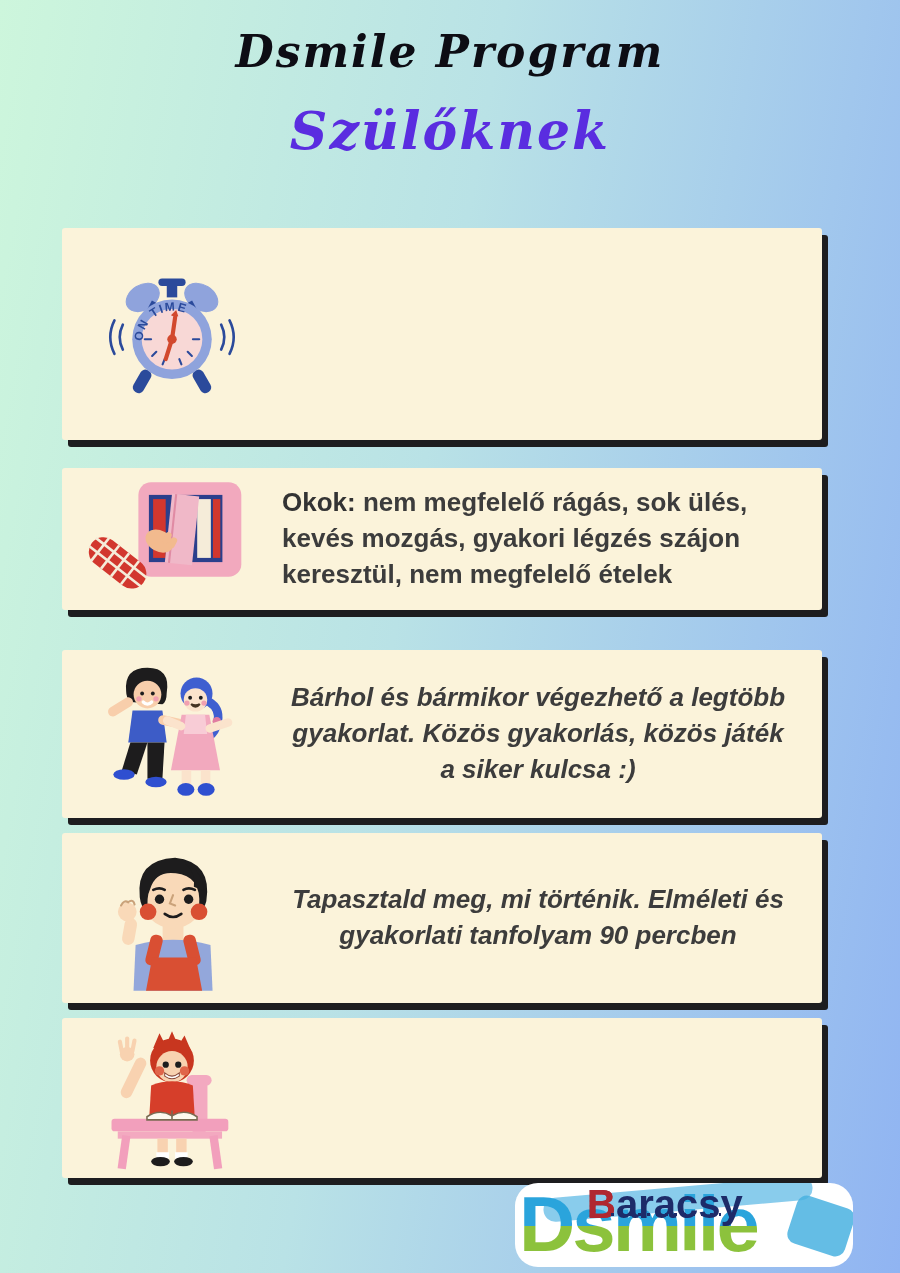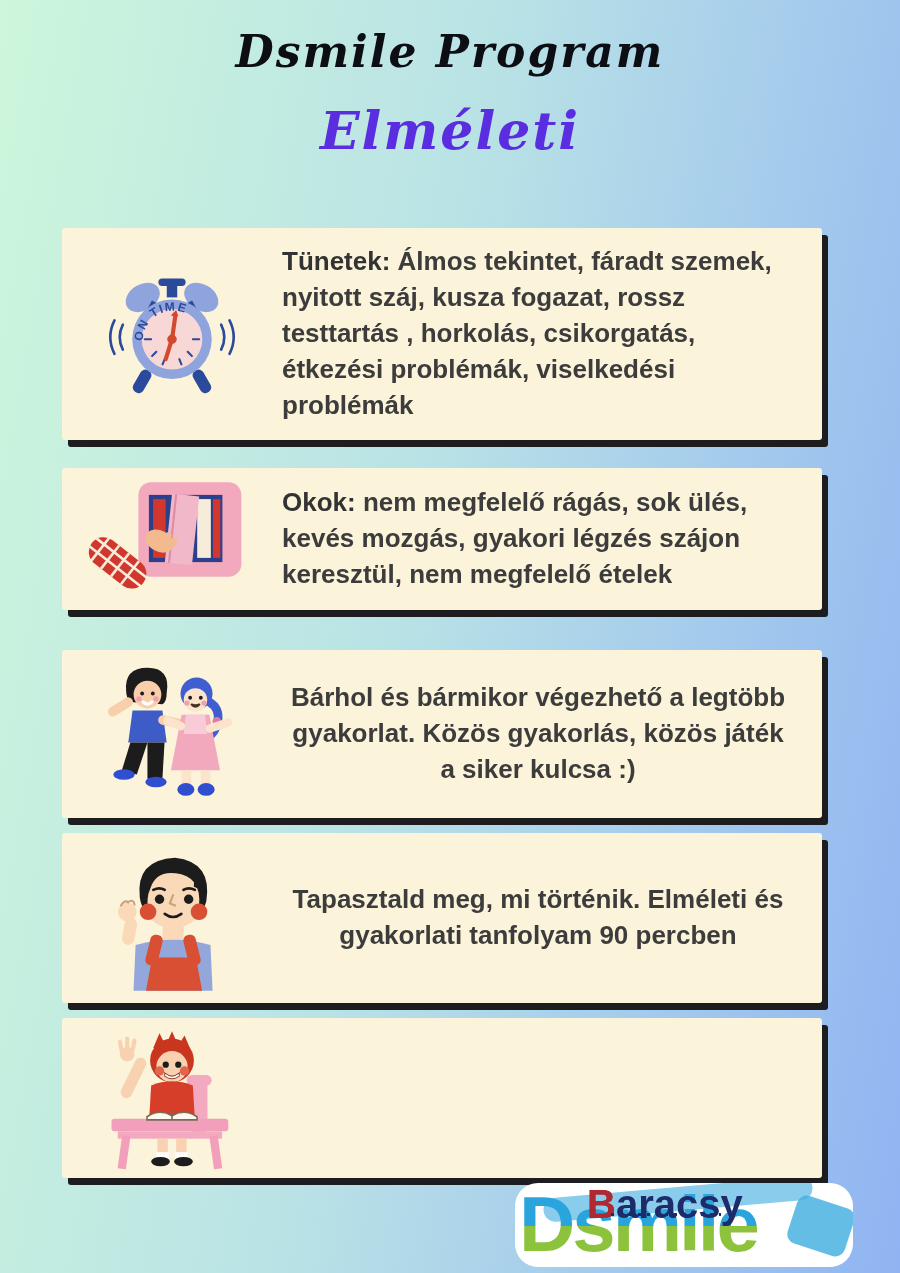--- a/index.html
+++ b/index.html
@@ -35,21 +35,21 @@
   }
   .card-icon {
     width:220px; flex:0 0 220px;
     display:flex; align-items:center; justify-content:center;
   }
   .card-text {
     flex:1; padding:14px 34px 14px 0;
     font-size:26px; font-weight:700; color:#3c3c3c; line-height:1.38;
   }
   .card-text .lead { font-weight:700; color:#333333; }
-  .card-text--center { text-align:center; padding-left:6px; }
+  .card-text--center { text-align:center; padding-left:6px;font-style:italic; }
 
   #card1 { top:228px; height:212px; }
   #card2 { top:468px; height:142px; }
   #card3 { top:650px; height:168px; }
   #card4 { top:833px; height:170px; }
   #card5 { top:1018px; height:160px; }
 
   
   .logo-box {
     position:absolute; left:515px; top:1183px; width:338px; height:84px;
@@ -85,21 +85,21 @@
   }
   .logo-tagline {
     position:absolute; left:96px; top:30px; width:110px; height:3px;
     background:repeating-linear-gradient(to right,#1d2b69 0 3px,transparent 3px 9px);
   }
 </style>
 </head>
 <body>
 
 <div class="title1">Dsmile Program</div>
-<div class="title2">Elméleti</div>
+<div class="title2">Szülőknek</div>
 
 <div class="card" id="card1">
   <div class="card-icon">
     <svg width="136" height="136" viewBox="0 0 130 130">
       <g stroke="#2b4a9b" stroke-width="2.5" fill="none" stroke-linecap="round">
         <path d="M18 56 Q12 68 18 80"></path>
           <path d="M10 52 Q2 68 10 84"></path>
         <path d="M112 56 Q118 68 112 80"></path>
           <path d="M120 52 Q128 68 120 84"></path>
       </g>
@@ -130,21 +130,20 @@
         <textPath href="#ontimearc">ON TIME</textPath>
       </text>
       <g stroke="#d2492e" stroke-width="4" stroke-linecap="round">
         <line x1="65" y1="70" x2="68" y2="49"></line>
         <line x1="65" y1="70" x2="59" y2="89"></line>
       </g>
       <path d="M68 49 l-4 -2 l5 -5 l2 6 z" fill="#d2492e"></path>
       <circle cx="65" cy="70" r="4.5" fill="#d2492e"></circle>
     </svg>
   </div>
-  <div class="card-text"><span class="lead">Tünetek:</span><span> Álmos tekintet, fáradt szemek, nyitott száj, kusza fogazat, rossz testtartás , horkolás, csikorgatás, étkezési problémák, viselkedési problémák</span></div>
 </div>
 
 <div class="card" id="card2">
   <div class="card-icon">
     <svg width="168" height="126" viewBox="0 0 160 120">
       <rect x="48" y="6" width="98" height="90" rx="12" fill="#f2a9be"></rect>
       <rect x="58" y="18" width="70" height="64" fill="#2b3f8c"></rect>
       <rect x="62" y="22" width="12" height="56" fill="#d2372e"></rect>
       <rect x="104" y="22" width="13" height="56" fill="#f5ecd9"></rect>
       <rect x="119" y="22" width="7" height="56" fill="#d2372e"></rect>

